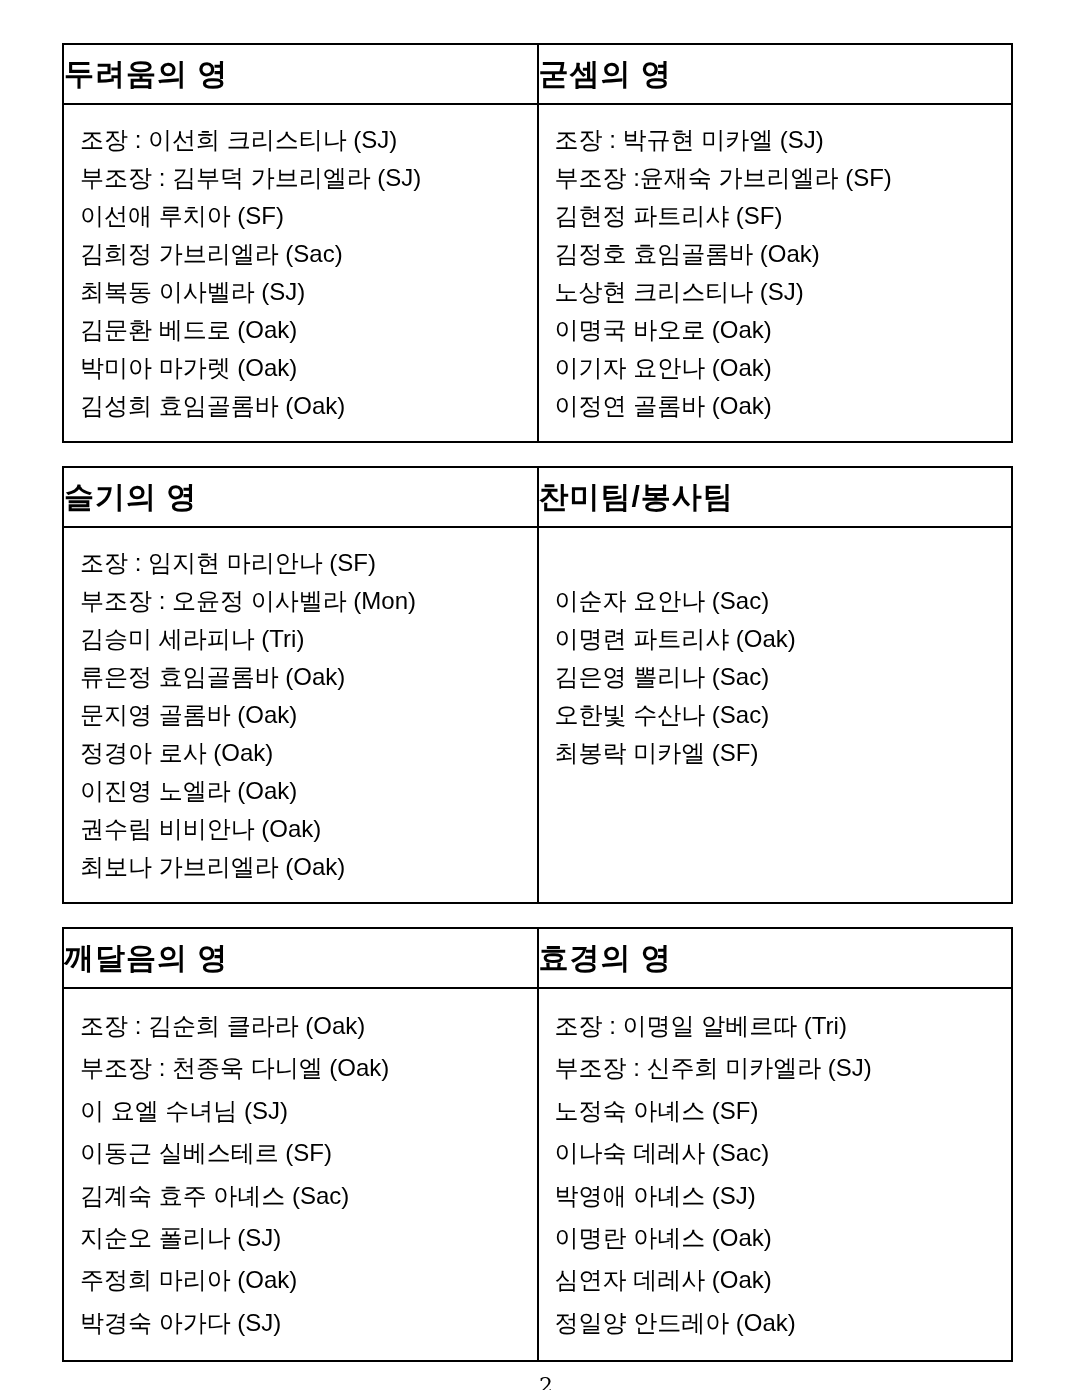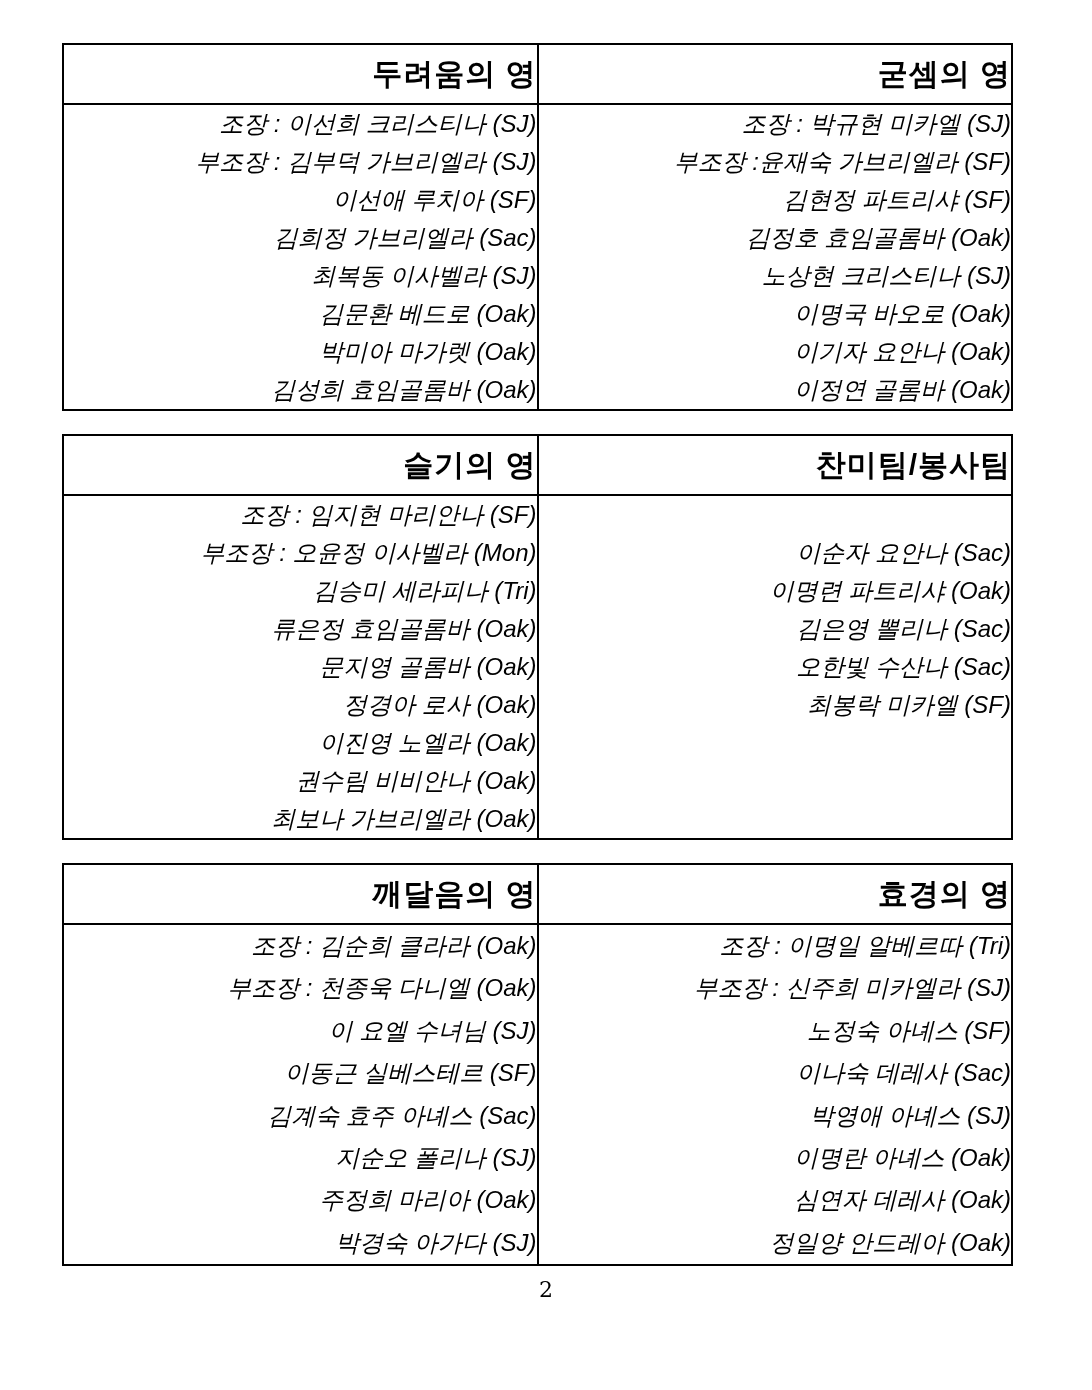--- a/index.html
+++ b/index.html
@@ -42,32 +42,31 @@
   }
   table.roster th,
   table.roster td {
     border: 2px solid #000000;
     width: 50%;
   }
   table.roster th {
     height: 58px;
     line-height: 58px;
     padding: 0;
-    text-align: right;
+    text-align: left;
     font-size: 30px;
     font-weight: 900;
     letter-spacing: 1px;
   }
   table.roster td {
-    padding: 0;
-    text-align: right;
+    padding: 16px;
+    text-align: left;
     vertical-align: top;
     font-size: 24px;
     line-height: 38px;
-    font-style: italic;
   }
   
   #tables table.roster:nth-child(3) td {
     line-height: 42.4px;
   }
   .member {
     white-space: nowrap;
   }
   .page-number {
     margin-top: 10px;

